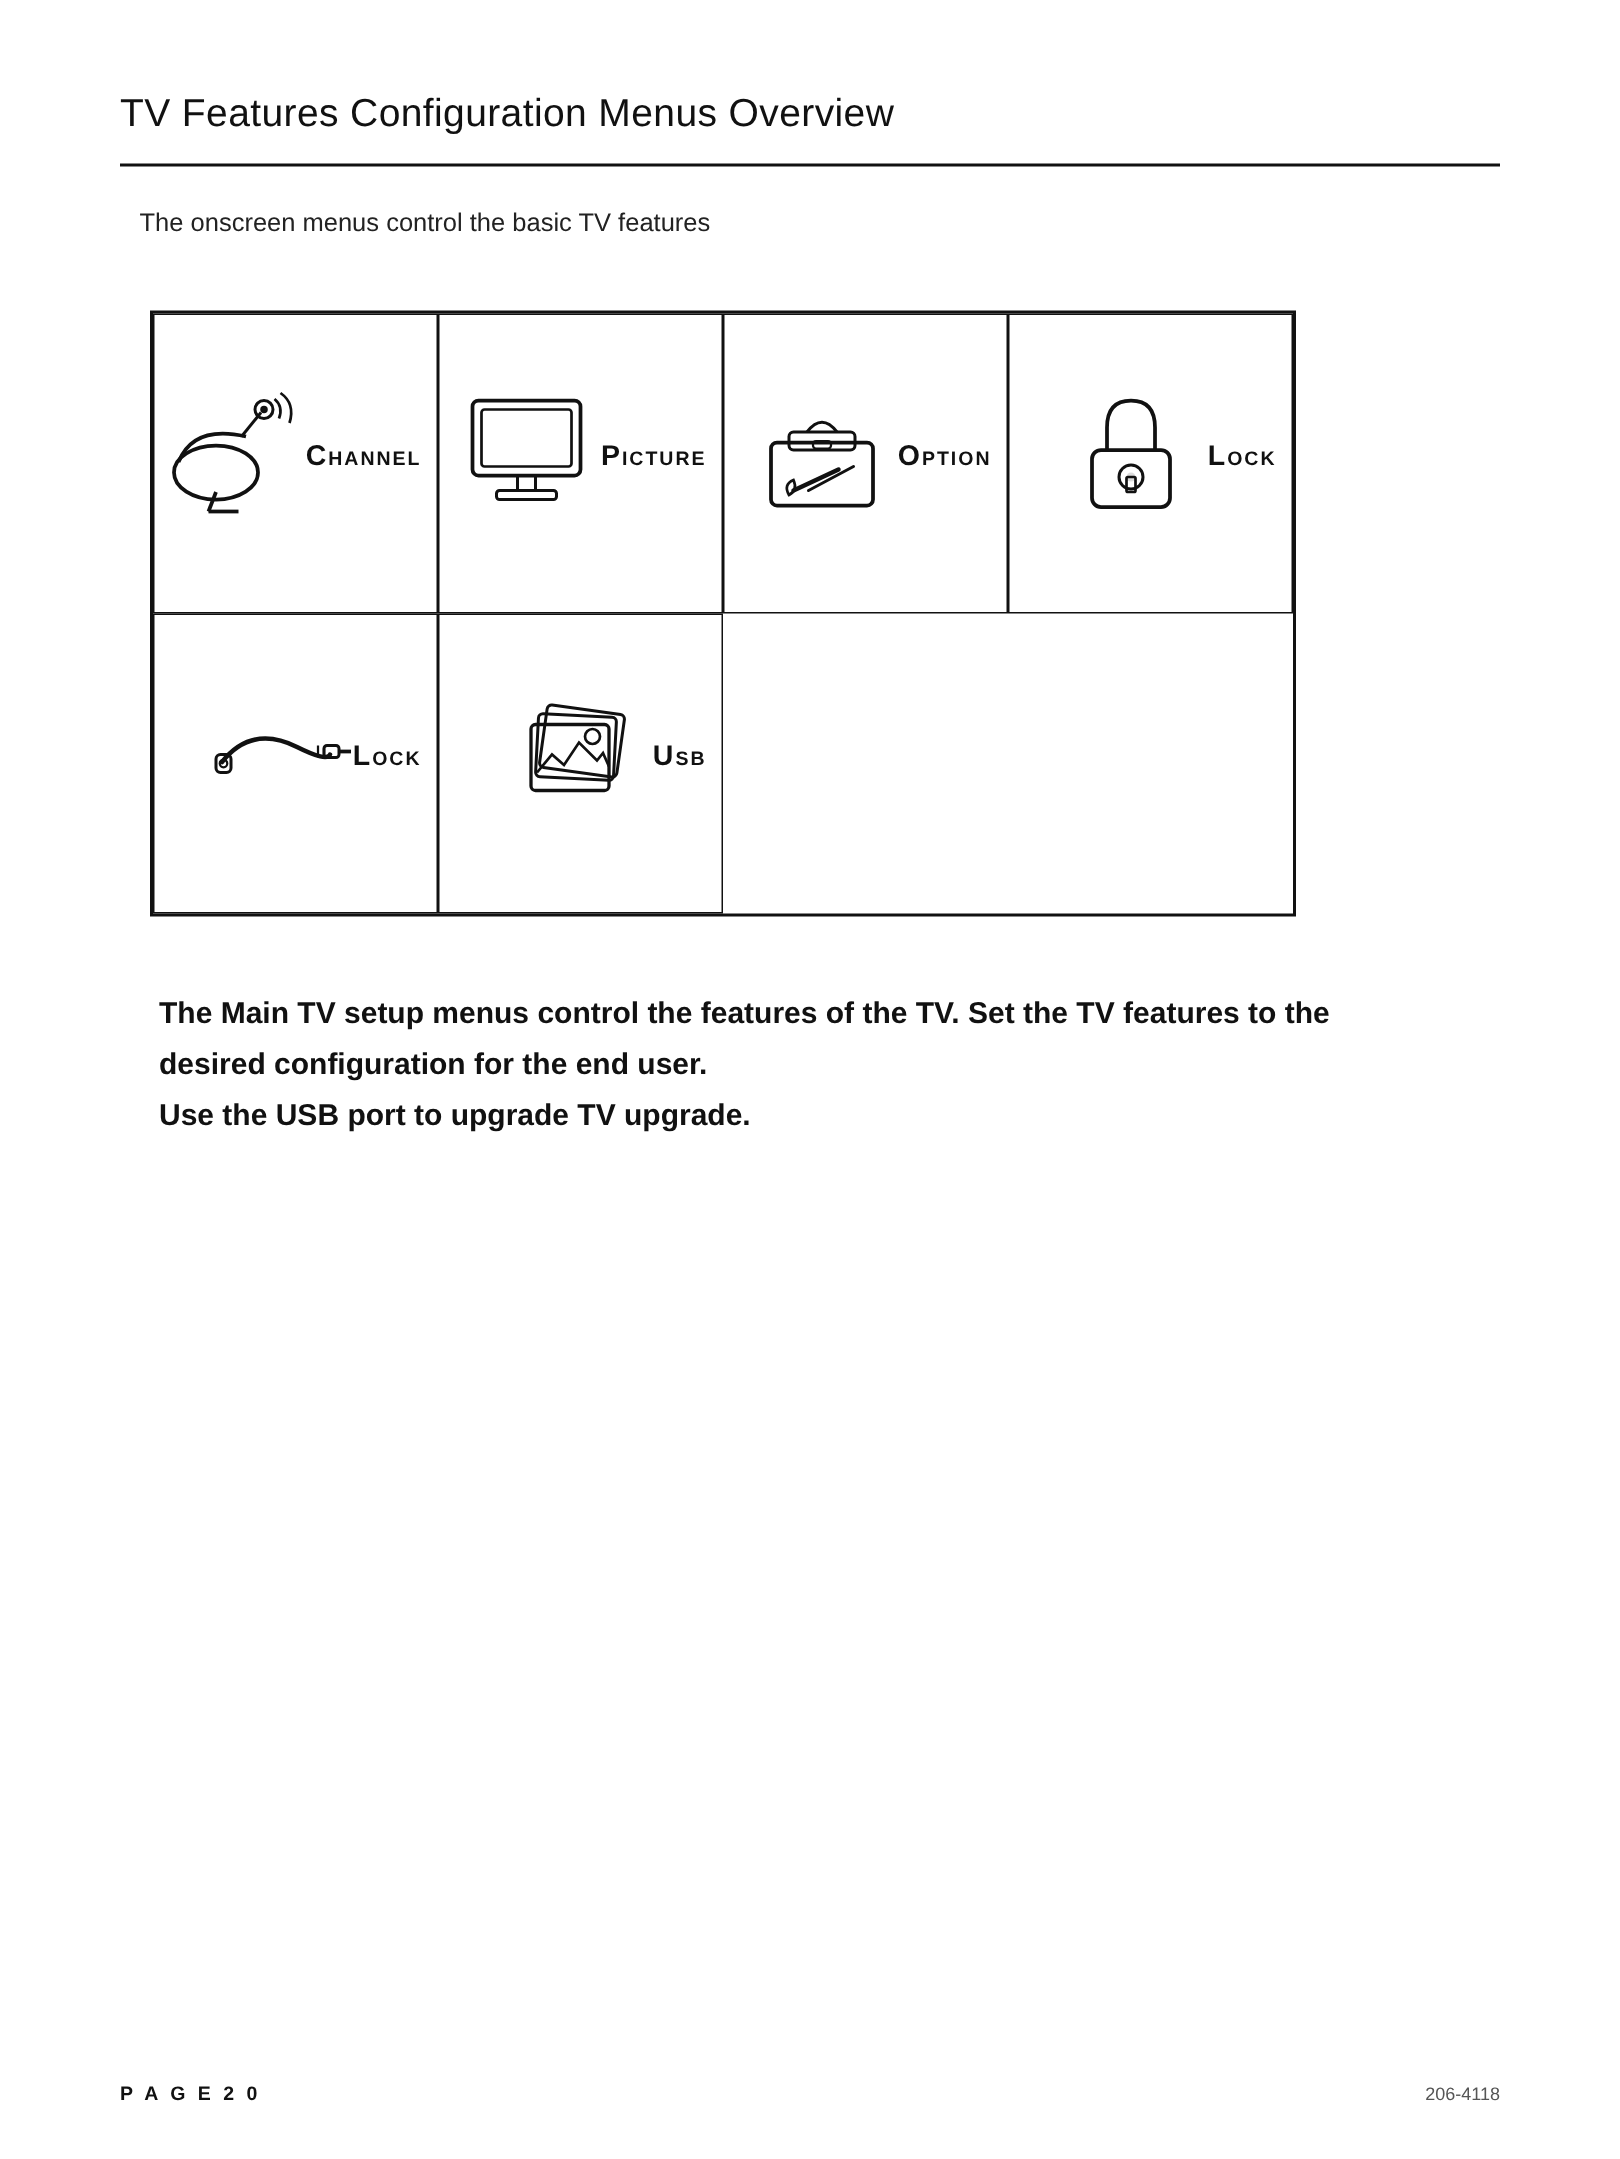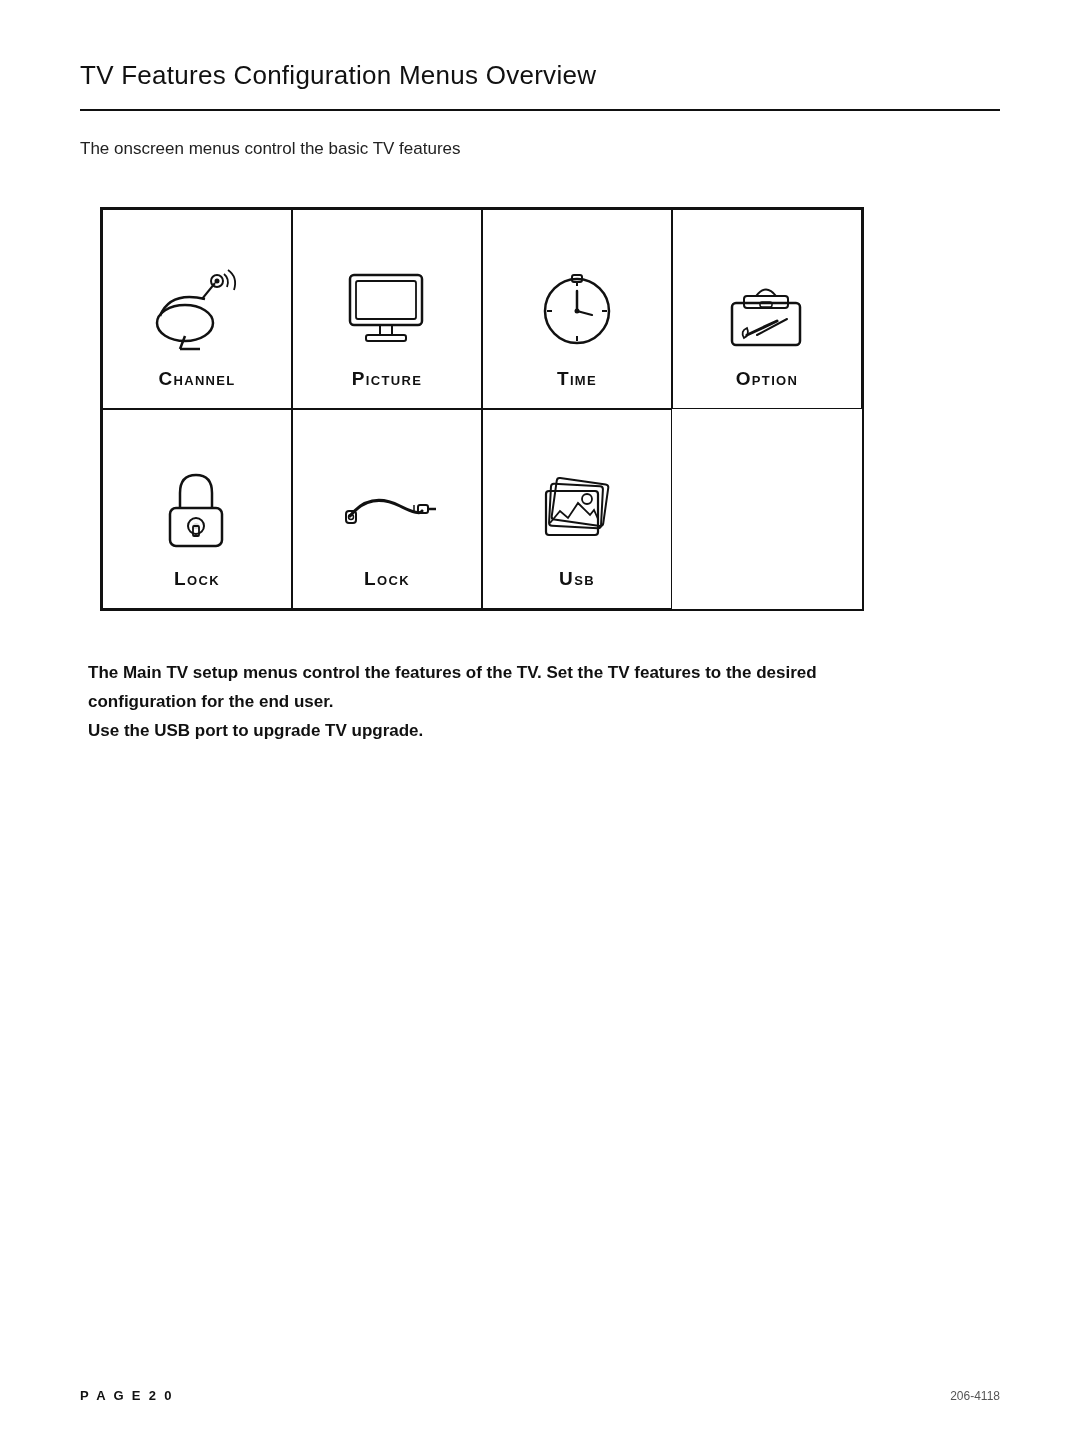--- a/index.html
+++ b/index.html
@@ -23,40 +23,40 @@
     .title-divider {
       border: none;
       border-top: 2.5px solid #111;
       margin-bottom: 28px;
     }
 
     .subtitle {
       font-size: 17px;
       margin-bottom: 48px;
       color: #222;
+      margin-left: 13px;
     }
 
     
     .menu-grid-container {
       border: 2px solid #111;
       display: inline-block;
       margin-bottom: 48px;
       margin-left: 20px;
     }
 
     .menu-grid {
       display: grid;
       grid-template-columns: repeat(4, 190px);
       grid-template-rows: repeat(2, 200px);
     }
 
     .menu-cell {
       border: 1.5px solid #111;
       display: flex;
-      flex-direction: column;
       align-items: center;
       justify-content: flex-end;
       padding: 10px 10px 18px 10px;
       cursor: pointer;
     }
 
     .menu-icon {
       width: 100px;
       height: 100px;
       margin-bottom: 10px;
@@ -76,24 +76,24 @@
 
     
     .section-title {
       font-size: 22px;
       font-weight: normal;
       margin-bottom: 12px;
       margin-left: 20px;
     }
 
     .section-body {
-      font-size: 17px;
+      font-size: 20px;
       font-weight: bold;
       line-height: 1.7;
-      margin-left: 8px;
+      margin-left: 26px;
       max-width: 820px;
     }
 
     
     .page-footer {
       position: absolute;
       bottom: 36px;
       left: 80px;
       right: 80px;
       display: flex;
@@ -168,43 +168,20 @@
 
           <rect x="38" y="62" width="12" height="10" fill="none" stroke="#111" stroke-width="2"></rect>
 
           <rect x="24" y="72" width="40" height="6" rx="2" fill="none" stroke="#111" stroke-width="2"></rect>
         </svg>
       </div>
       <span class="menu-label">Picture</span>
     </div>
 
 
-    <div class="menu-cell">
-      <div class="menu-icon">
-
-        <svg width="90" height="90" viewBox="0 0 90 90">
-
-          <circle cx="45" cy="48" r="32" fill="none" stroke="#111" stroke-width="2.5"></circle>
-
-          <line x1="45" y1="48" x2="45" y2="28" stroke="#111" stroke-width="2.5" stroke-linecap="round"></line>
-
-          <line x1="45" y1="48" x2="60" y2="52" stroke="#111" stroke-width="2.2" stroke-linecap="round"></line>
-
-          <circle cx="45" cy="48" r="2.5" fill="#111"></circle>
-
-          <line x1="45" y1="18" x2="45" y2="23" stroke="#111" stroke-width="2"></line>
-          <line x1="45" y1="73" x2="45" y2="78" stroke="#111" stroke-width="2"></line>
-          <line x1="15" y1="48" x2="20" y2="48" stroke="#111" stroke-width="2"></line>
-          <line x1="70" y1="48" x2="75" y2="48" stroke="#111" stroke-width="2"></line>
-
-          <rect x="40" y="12" width="10" height="7" rx="2" fill="none" stroke="#111" stroke-width="2"></rect>
-        </svg>
-      </div>
-      <span class="menu-label">Time</span>
-    </div>
 
     <div class="menu-cell">
       <div class="menu-icon">
 
         <svg width="90" height="90" viewBox="0 0 90 90">
 
           <rect x="10" y="40" width="68" height="42" rx="4" fill="none" stroke="#111" stroke-width="2.5"></rect>
 
           <rect x="22" y="33" width="44" height="12" rx="3" fill="none" stroke="#111" stroke-width="2"></rect>
 

